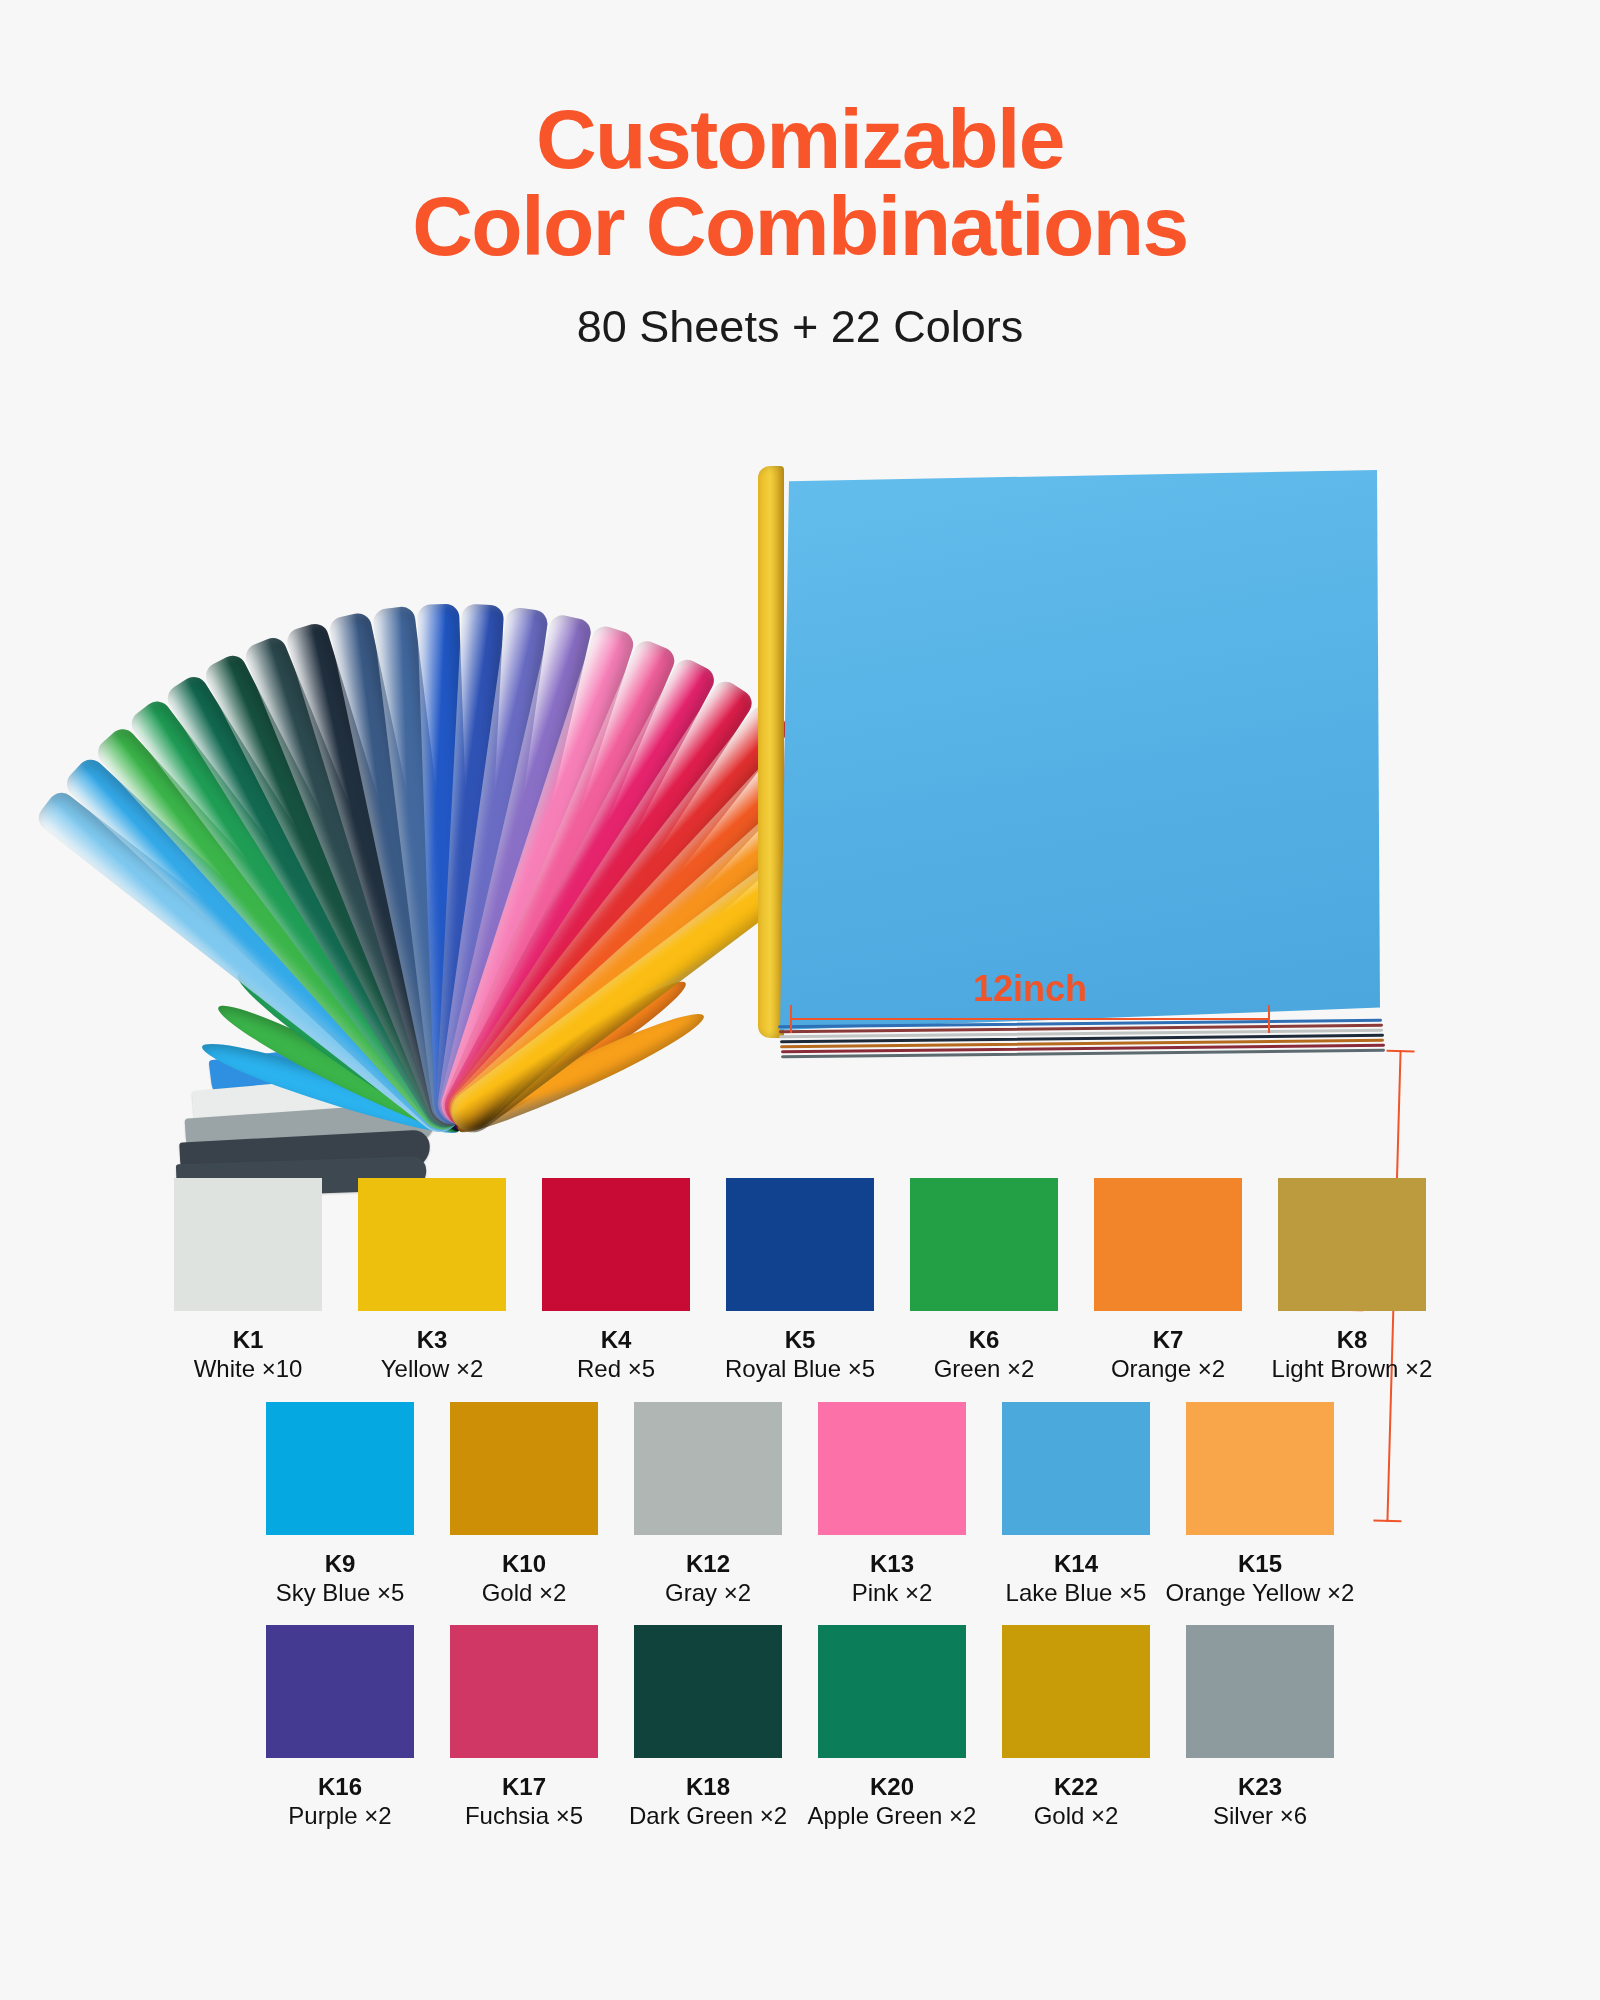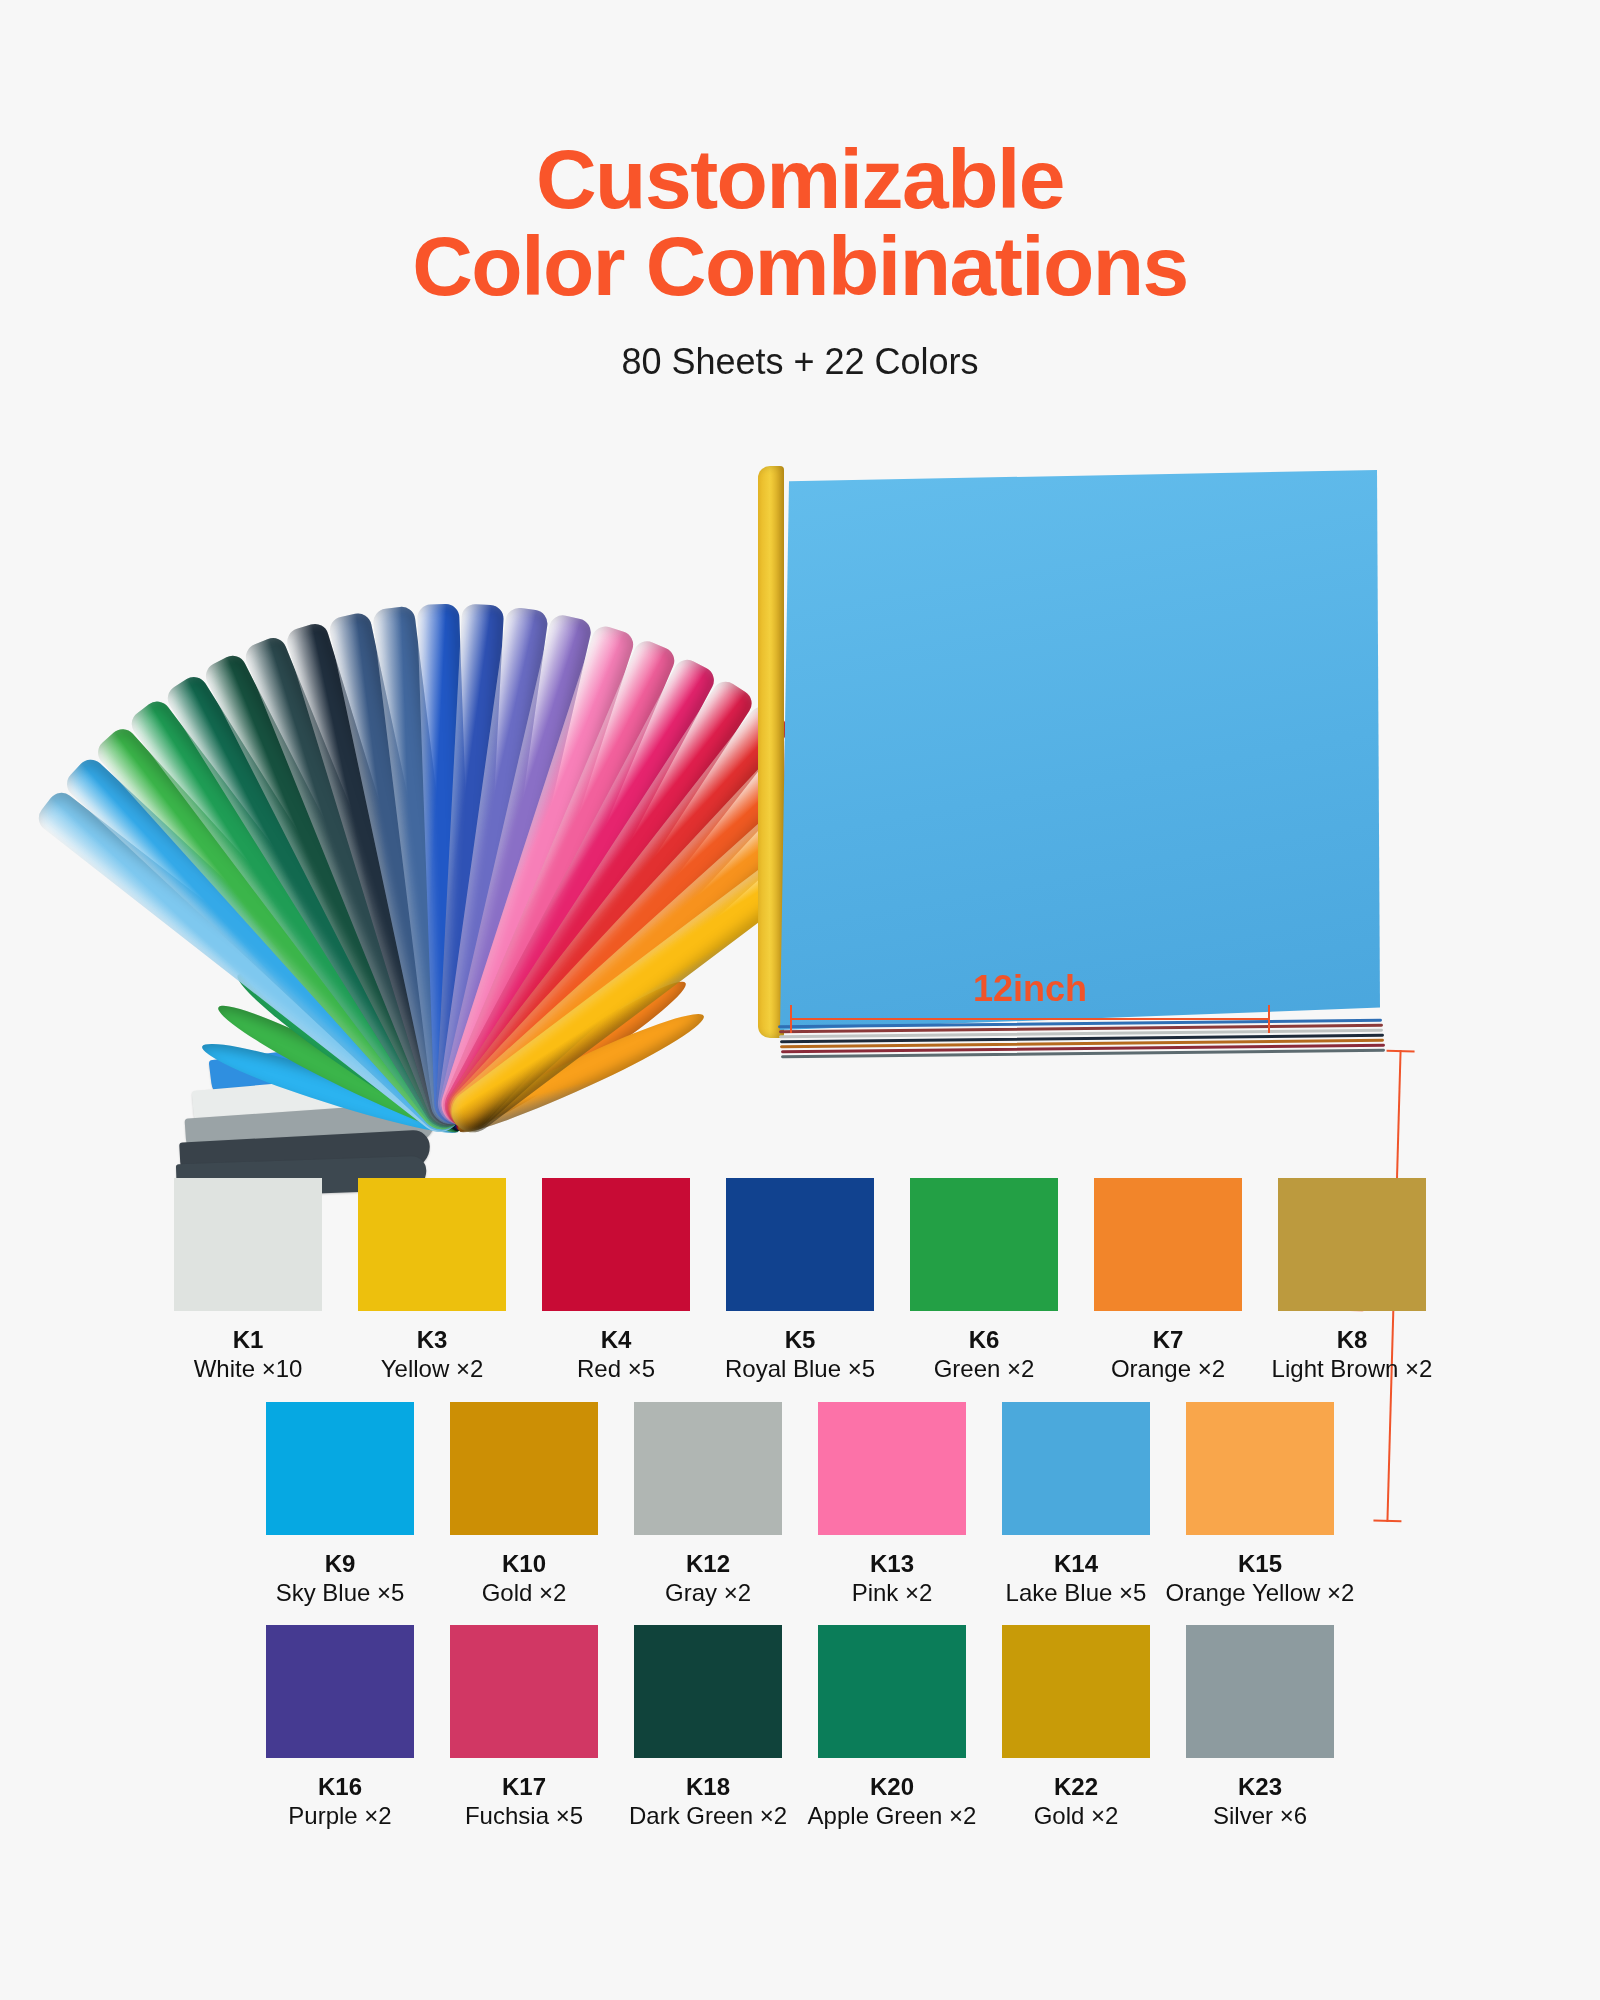--- a/index.html
+++ b/index.html
@@ -26,26 +26,25 @@
     width: 1600px;
     text-align: center;
   }
   .title {
     font-size: 84px;
     font-weight: 700;
     line-height: 1.04;
     letter-spacing: -1.5px;
     color: #f9552a;
     font-family: "Liberation Sans", sans-serif;
-    margin-top: 40px;
   }
   .title .ln { display: block; }
   .subtitle {
     margin-top: 30px;
-    font-size: 36px;
+    font-size: 45px;
     font-weight: 400;
     color: #1b1b1b;
     letter-spacing: 0px;
   }
 
   
   .hero {
     position: absolute;
     left: 0;
     top: 430px;

